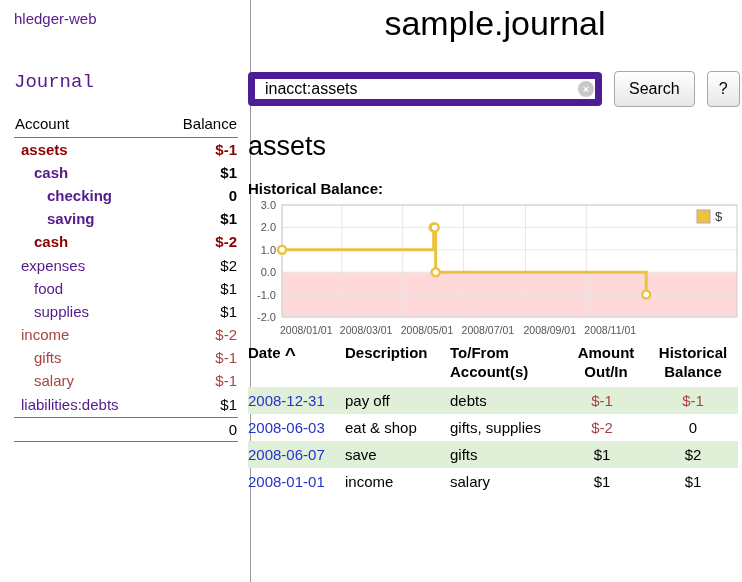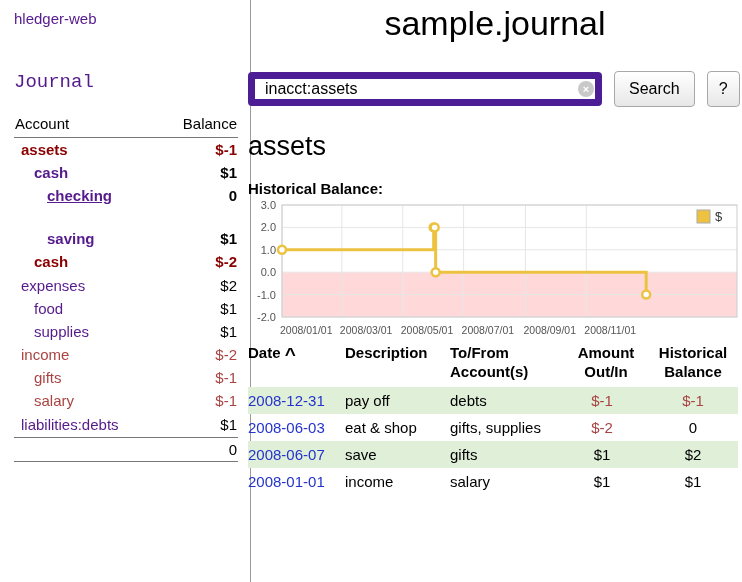--- a/index.html
+++ b/index.html
@@ -73,25 +73,25 @@
     <div>
         <div class="acct-row bold">
           <a href="#" class="acct-name neg" style="padding-left: 6px;">assets</a>
           <span class="acct-bal neg">$-1</span>
         </div>
         <div class="acct-row bold">
           <a href="#" class="acct-name" style="padding-left: 19px;">cash</a>
           <span class="acct-bal">$1</span>
         </div>
         <div class="acct-row bold">
-          <a href="#" class="acct-name" style="padding-left: 32px; text-decoration: underline;">checking</a>
+          <a href="#" class="acct-name" style="padding-left: 32px;">checking</a>
           <span class="acct-bal">0</span>
         </div>
         <div class="acct-row bold">
-          <a href="#" class="acct-name" style="padding-left: 32px; margin-top: 20px;">saving</a>
+          <a href="#" class="acct-name" style="padding-left: 32px;">saving</a>
           <span class="acct-bal">$1</span>
         </div>
         <div class="acct-row bold">
           <a href="#" class="acct-name neg" style="padding-left: 19px; text-align: right;">cash</a>
           <span class="acct-bal neg">$-2</span>
         </div>
         <div class="acct-row">
           <a href="#" class="acct-name" style="padding-left: 6px;">expenses</a>
           <span class="acct-bal">$2</span>
         </div>

